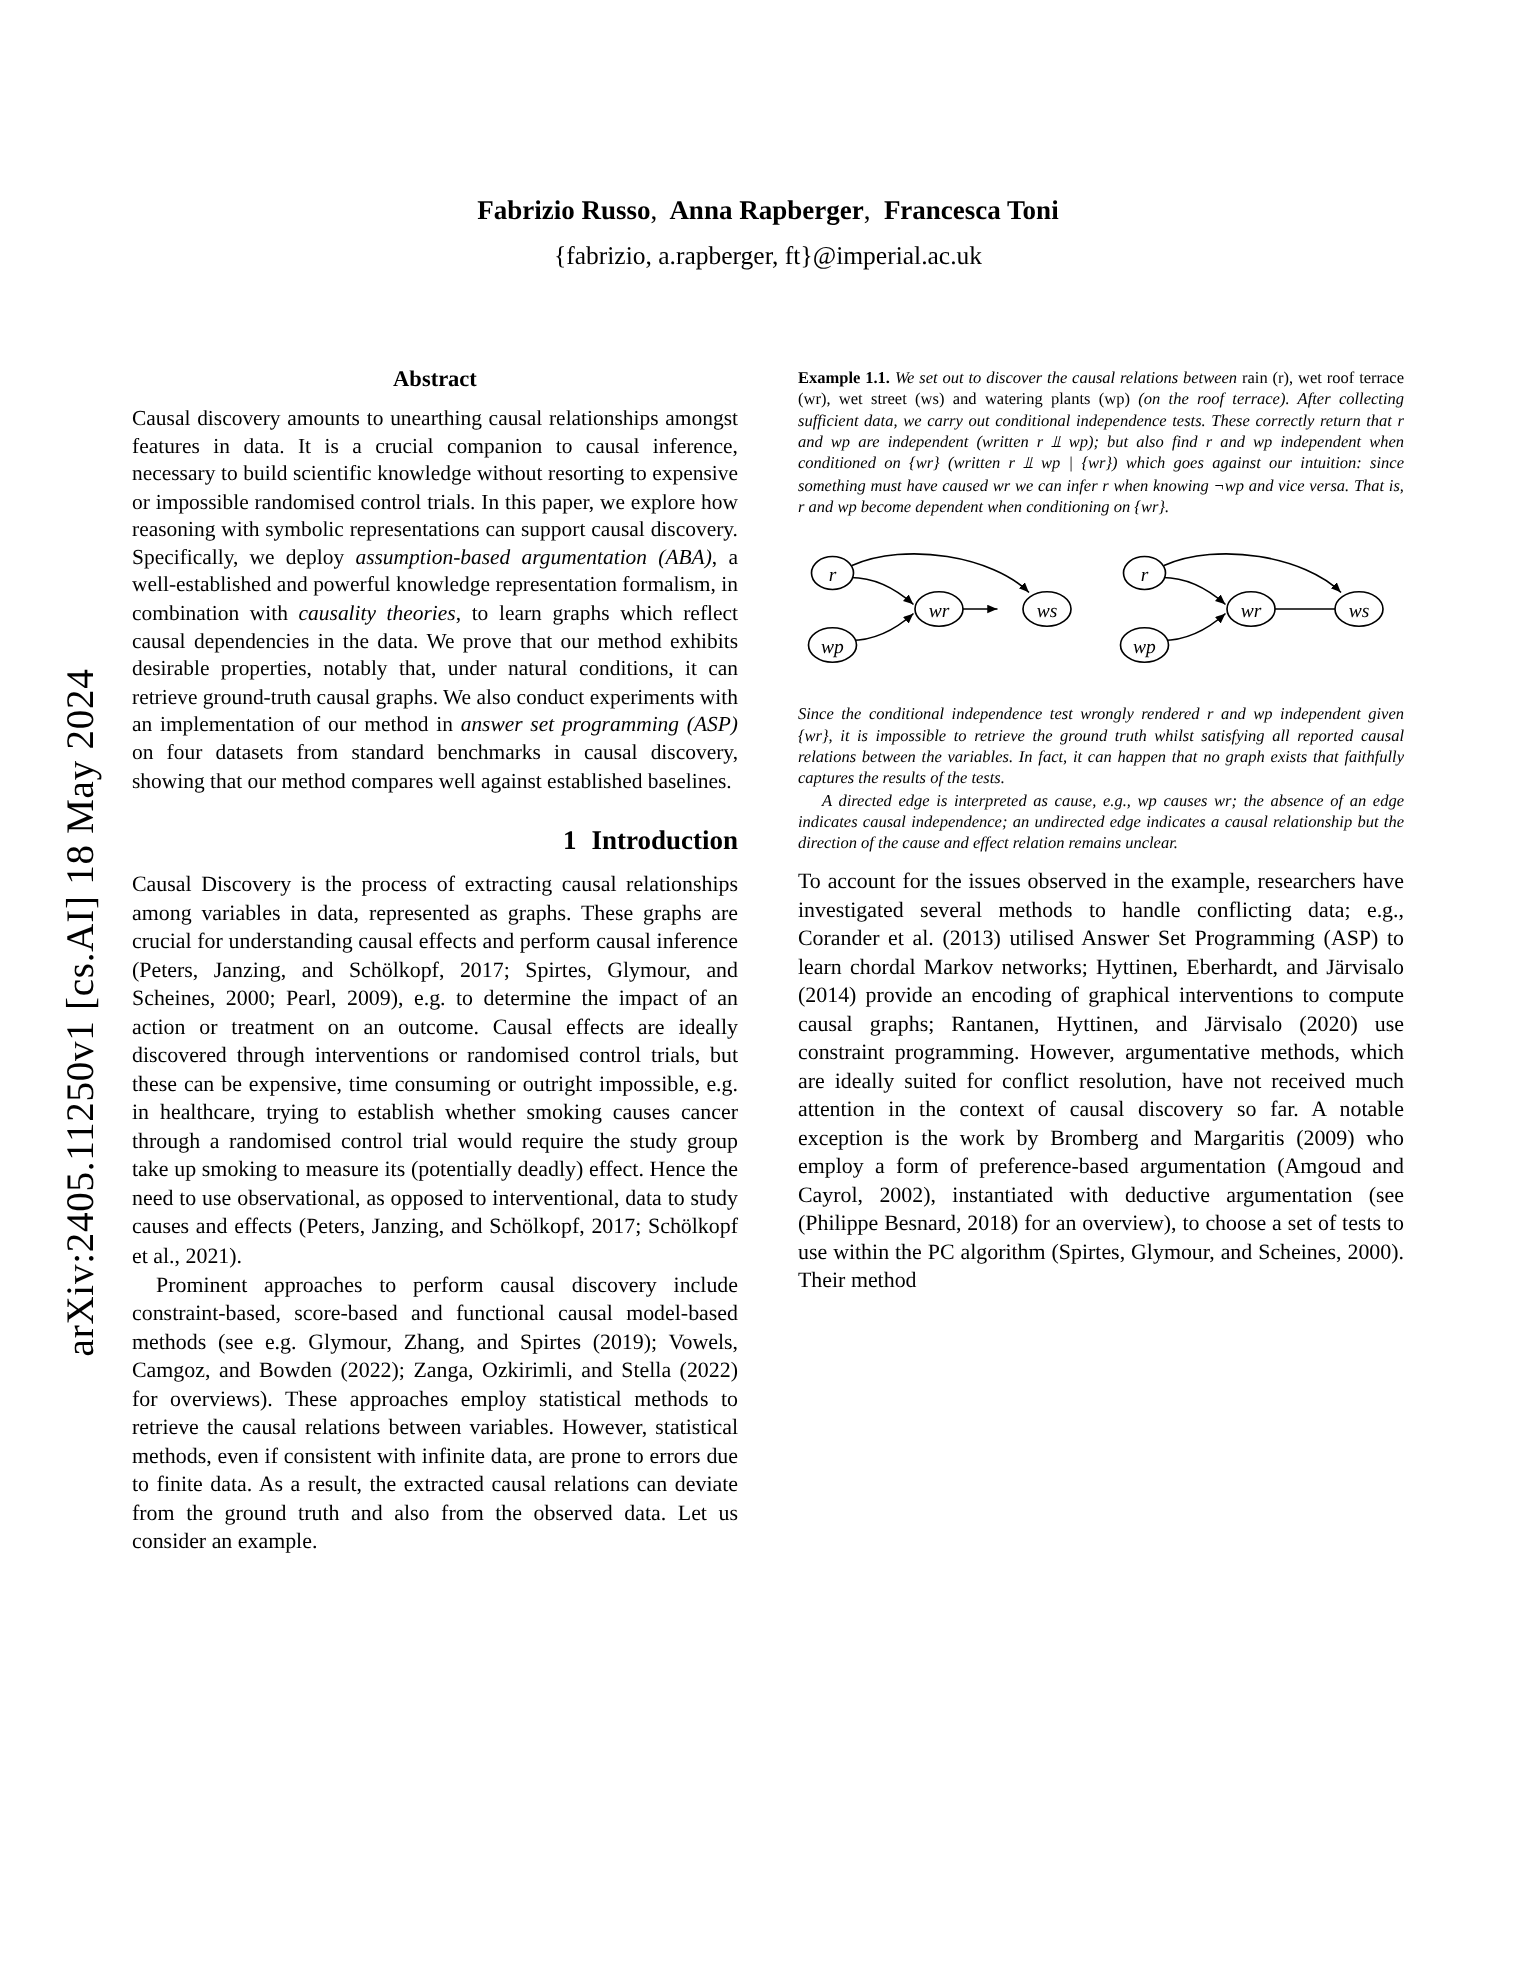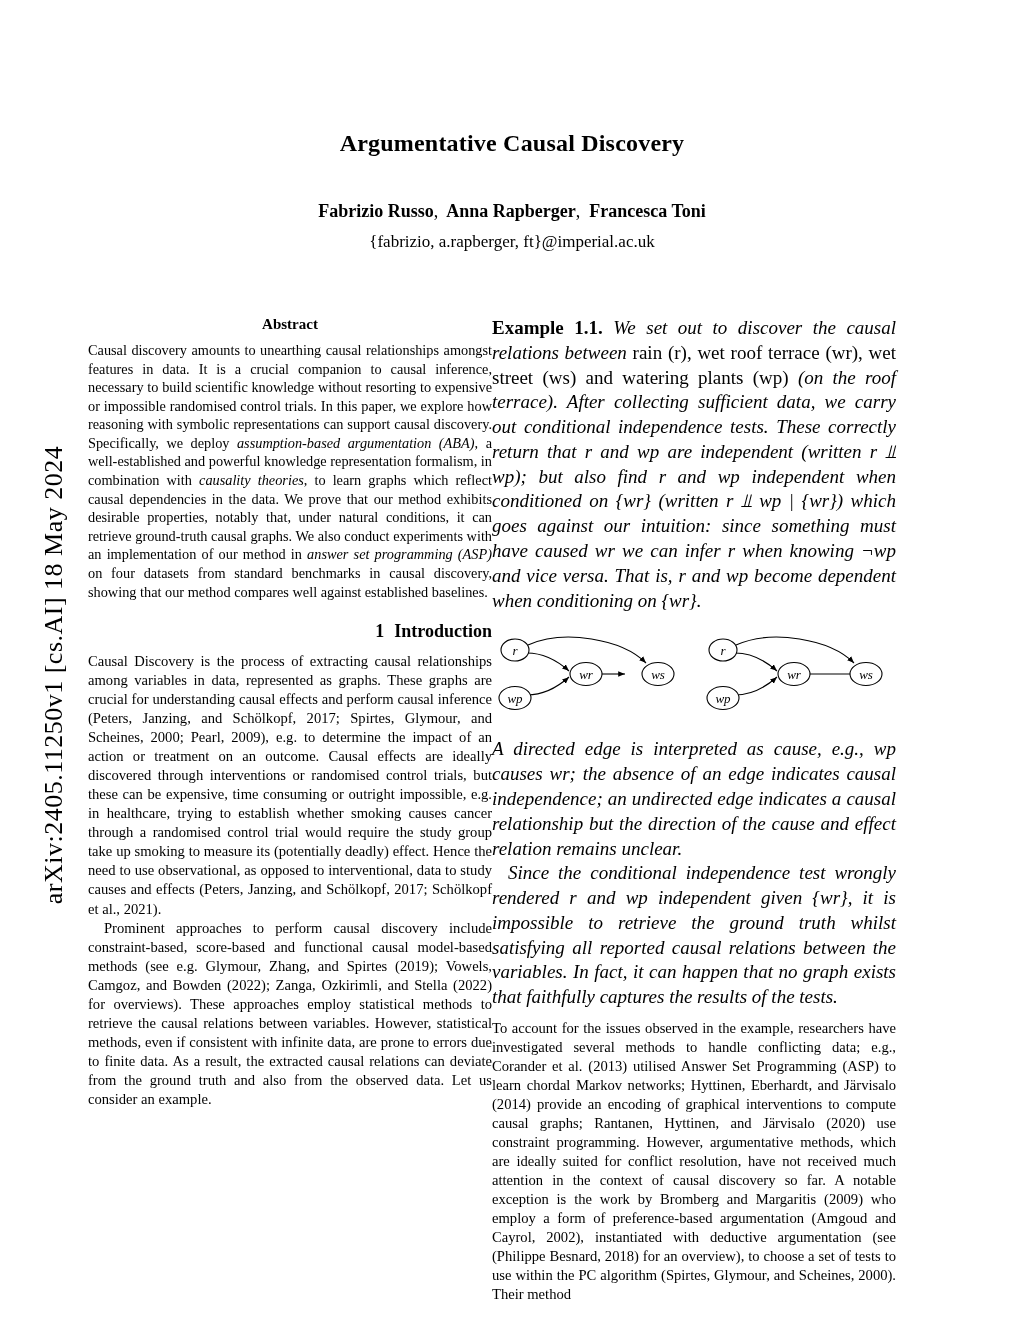--- a/index.html
+++ b/index.html
@@ -62,20 +62,21 @@
     margin-bottom: 4px;
   }
   .email {
     text-align: center;
     font-size: 17px;
     margin-bottom: 64px;
   }
 
   .columns {
     display: flex;
+    gap: 40px;
   }
   .col {
     width: 404px;
   }
 
   .abstract-head {
     text-align: center;
     font-size: 15px;
     font-weight: bold;
     margin-bottom: 8px;
@@ -99,21 +100,21 @@
   p.body {
     font-size: 14.6px;
     line-height: 1.305;
     text-align: justify;
     margin: 0;
     hyphens: auto;
   }
   p.body + p.body { text-indent: 16px; }
 
   p.ital {
-    font-size: 19px;
+    font-size: 11px;
     line-height: 1.305;
     text-align: justify;
     margin: 0;
     font-style: italic;
     hyphens: auto;
   }
   p.ital + p.ital { text-indent: 16px; }
   .ex-label { font-style: normal; font-weight: bold; }
   .nonital { font-style: normal; }
 
@@ -129,21 +130,20 @@
 </style>
 </head>
 <body>
 
 <div class="page">
 
   <div class="arxiv-stamp">arXiv:2405.11250v1  [cs.AI]  18 May 2024</div>
 
   <div class="content">
 
-    <div class="title">Argumentative Causal Discovery</div>
 
     <div class="authors">
       <span>Fabrizio Russo</span><span class="sep">,</span>&nbsp;
       <span>Anna Rapberger</span><span class="sep">,</span>&nbsp;
       <span>Francesca Toni</span>
     </div>
 
     <div class="email">{fabrizio, a.rapberger, ft}@imperial.ac.uk</div>
 
     <div class="columns">
@@ -209,22 +209,22 @@
               <text x="21" y="76" font-family="'Liberation Serif',serif" font-style="italic" font-size="13" text-anchor="middle">wp</text>
               <ellipse cx="92" cy="47" rx="16" ry="11.5" fill="#fff" stroke="#000" stroke-width="1.1"></ellipse>
               <text x="92" y="52" font-family="'Liberation Serif',serif" font-style="italic" font-size="13" text-anchor="middle">wr</text>
               <ellipse cx="164" cy="47" rx="16" ry="11.5" fill="#fff" stroke="#000" stroke-width="1.1"></ellipse>
               <text x="164" y="52" font-family="'Liberation Serif',serif" font-style="italic" font-size="13" text-anchor="middle">ws</text>
             </svg>
           </div>
 
         </div>
 
+        <p class="ital">Since the conditional independence test wrongly rendered r and wp independent given {wr}, it is impossible to retrieve the ground truth whilst satisfying all reported causal relations between the variables. In fact, it can happen that no graph exists that faithfully captures the results of the tests.</p>
         <p class="ital">A directed edge is interpreted as cause, e.g., wp causes wr; the absence of an edge indicates causal independence; an undirected edge indicates a causal relationship but the direction of the cause and effect relation remains unclear.</p>
-        <p class="ital">Since the conditional independence test wrongly rendered r and wp independent given {wr}, it is impossible to retrieve the ground truth whilst satisfying all reported causal relations between the variables. In fact, it can happen that no graph exists that faithfully captures the results of the tests.</p>
 
         <div class="spacer"></div>
 
         <p class="body">To account for the issues observed in the example, researchers have investigated several methods to handle conflicting data; e.g., Corander et al. (2013) utilised Answer Set Programming (ASP) to learn chordal Markov networks; Hyttinen, Eberhardt, and Järvisalo (2014) provide an encoding of graphical interventions to compute causal graphs; Rantanen, Hyttinen, and Järvisalo (2020) use constraint programming. However, argumentative methods, which are ideally suited for conflict resolution, have not received much attention in the context of causal discovery so far. A notable exception is the work by Bromberg and Margaritis (2009) who employ a form of preference-based argumentation (Amgoud and Cayrol, 2002), instantiated with deductive argumentation (see (Philippe Besnard, 2018) for an overview), to choose a set of tests to use within the PC algorithm (Spirtes, Glymour, and Scheines, 2000). Their method</p>
       </div>
 
     </div>
   </div>
 </div>
 

